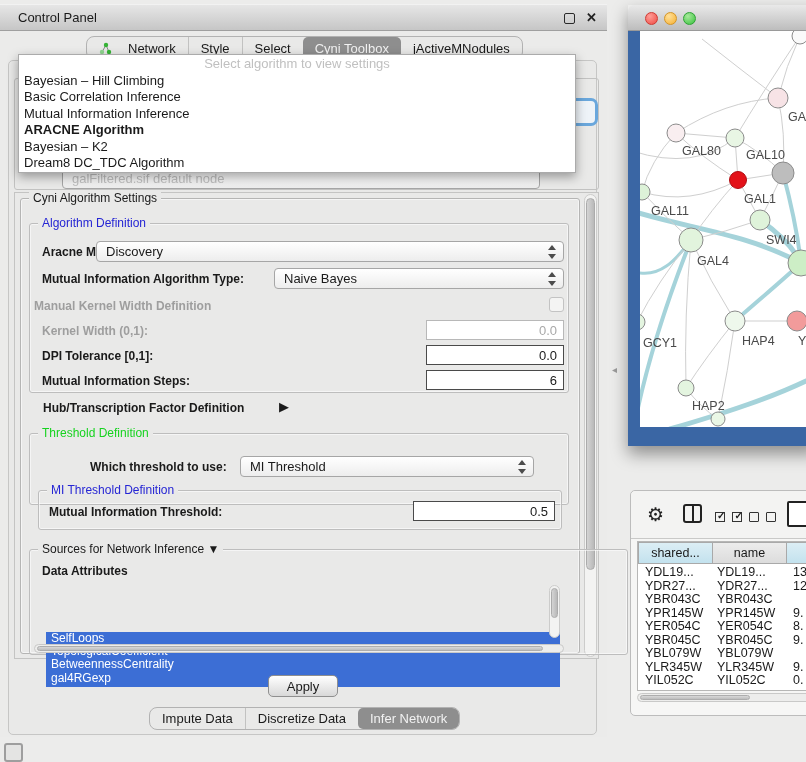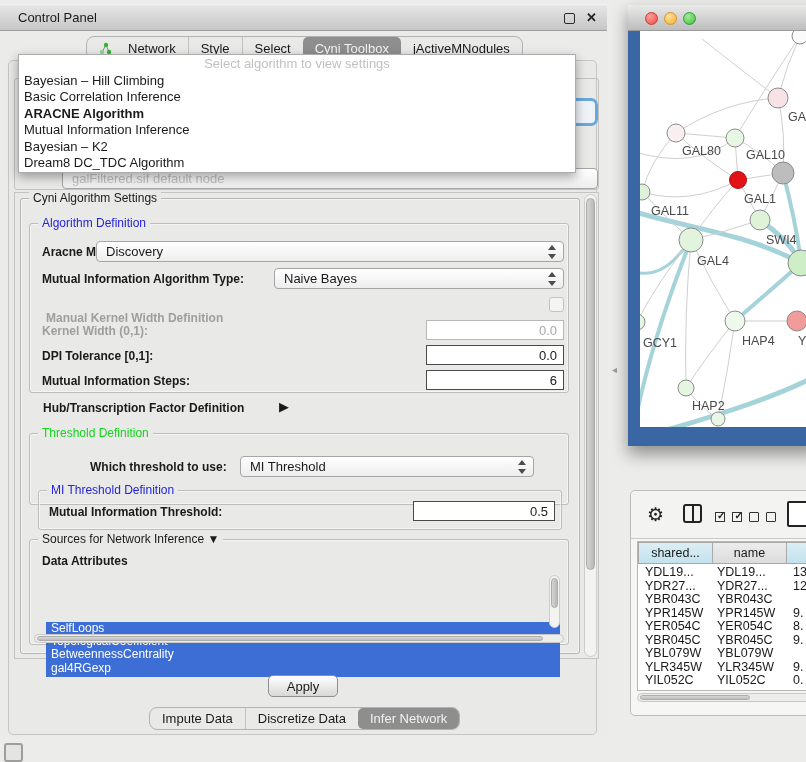--- a/index.html
+++ b/index.html
@@ -115,30 +115,30 @@
     <div class="tab sel">
         <span>Cyni Toolbox</span>
       </div>
     <div class="tab">
         <span>jActiveMNodules</span>
       </div>
   </div>
 
   <div style="position:absolute; left:14px; top:78px; width:585px; height:112px; border:1px solid #c2c2c1; border-radius:3px; z-index:5;"></div>
   <div style="position:absolute; left:480px; top:98px; width:118px; height:28px; border:3px solid #6aa7dc; border-radius:7px; background:#eef3f8; z-index:6;"></div>
-  <div class="combo" style="left:62px; top:168px; width:536px; color:#bfbfbf; z-index:6;">
+  <div class="combo" style="left:62px; top:168px; width:478px; color:#bfbfbf; z-index:6;">
     <span>galFiltered.sif default node</span>
   </div>
 
   <div id="algo-popup">
     <div class="ph">Select algorithm to view settings</div>
     <div class="it">Bayesian – Hill Climbing</div>
     <div class="it">Basic Correlation Inference</div>
+    <div class="it">Mutual Information Inference</div>
     <div class="it bold">ARACNE Algorithm</div>
-    <div class="it">Mutual Information Inference</div>
     <div class="it">Bayesian – K2</div>
     <div class="it">Dream8 DC_TDC Algorithm</div>
   </div>
 
   <div style="position:absolute; left:14px; top:192px; width:585px; height:467px; border:1px solid #c4c4c3; background:#e9e9e8;"></div>
   <div class="vscroll" style="left:584px; top:194px; width:13px; height:463px;">
     <div class="vthumb" style="top:3px; height:372px;"></div>
   </div>
 
   <div class="grp" style="left:20px; top:198px; width:560px; height:456px; border-color:#b5b5b4;">
@@ -152,21 +152,21 @@
         <span>Discovery</span>
           <span class="spin"></span>
       </div>
 
       <span class="lbl" style="left:12px; top:48px;">Mutual Information Algorithm Type:</span>
       <div class="combo" style="left:244px; top:44px; width:290px;">
         <span>Naive Bayes</span>
           <span class="spin"></span>
       </div>
 
-      <span class="lbl dis" style="left:16px; top:75px;margin-top:12px;">Manual Kernel Width Definition</span>
+      <span class="lbl dis" style="left:4px; top:75px;">Manual Kernel Width Definition</span>
       <span style="position:absolute; left:519px; top:73px; width:15px; height:15px; border:1px solid #c3c3c3; border-radius:3px; background:#f4f4f3;"></span>
 
       <span class="lbl dis" style="left:12px; top:100px;">Kernel Width (0,1):</span>
       <div class="tinput dis" style="left:396px; top:96px; width:138px;">
         <span>0.0</span>
       </div>
 
       <span class="lbl" style="left:12px; top:125px;">DPI Tolerance [0,1]:</span>
       <div class="tinput on" style="left:396px; top:121px; width:138px;">
         <span>0.0</span>
@@ -192,21 +192,21 @@
 
       <div class="grp" style="left:8px; top:56px; width:524px; height:40px;">
         <span class="legend blue" style="background:#e9e9e8;">MI Threshold Definition</span>
         <span class="lbl" style="left:10px; top:14px;">Mutual Information Threshold:</span>
         <div class="tinput on" style="left:374px; top:10px; width:142px;">
           <span>0.5</span>
         </div>
       </div>
     </div>
 
-    <div class="grp" style="left:8px; top:340px; width:540px; height:106px;">
+    <div class="grp" style="left:8px; top:350px; width:599px; height:106px;">
       <span class="legend"><span>Sources for Network Inference</span> <span>▼</span></span>
 
       <span class="lbl" style="left:12px; top:14px;">Data Attributes</span>
 
       <div id="attr-list" style="left:16px; top:34px; width:514px; height:55px;">
         <div class="li">SelfLoops</div>
         <div class="li">TopologicalCoefficient</div>
         <div class="li">BetweennessCentrality</div>
         <div class="li">gal4RGexp</div>
       </div>

